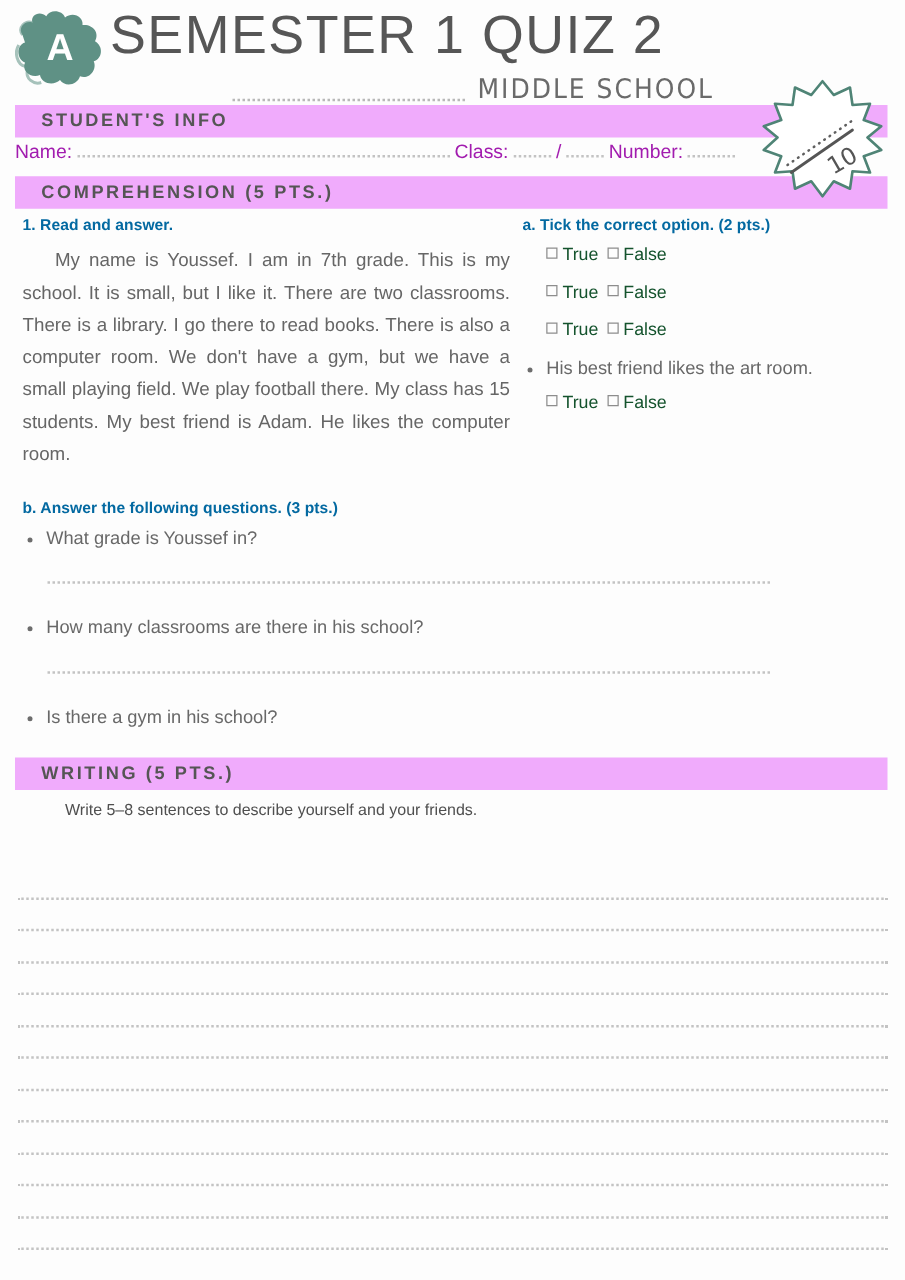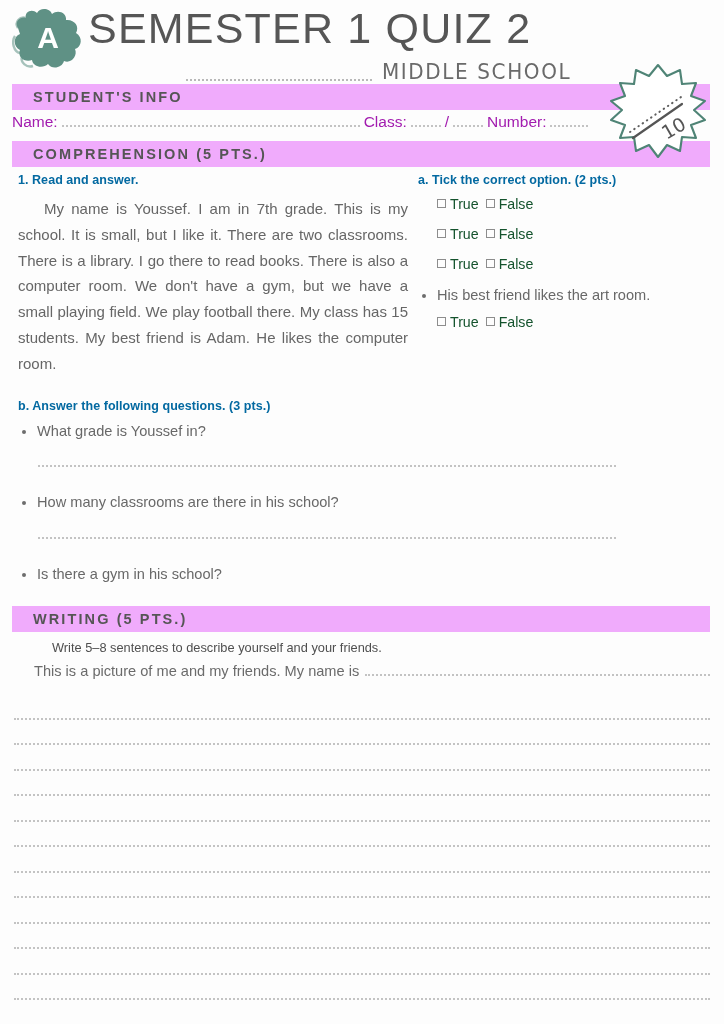--- a/index.html
+++ b/index.html
@@ -342,24 +342,20 @@
       </div>
     </ul>
   </div>
 
   <div class="bar" id="bar-writing">
     <span class="bar-label">WRITING (5 PTS.)</span>
   </div>
 
   <div class="writing-prompt">Write 5–8 sentences to describe yourself and your friends.</div>
 
-  <div class="writing-first">
-    <span class="lead">This is a picture of me and my friends. My name is</span>
-    <span class="fill-rest"></span>
-  </div>
 
   <div class="wlines">
       <div class="wline"></div>
       <div class="wline"></div>
       <div class="wline"></div>
       <div class="wline"></div>
       <div class="wline"></div>
       <div class="wline"></div>
       <div class="wline"></div>
       <div class="wline"></div>

